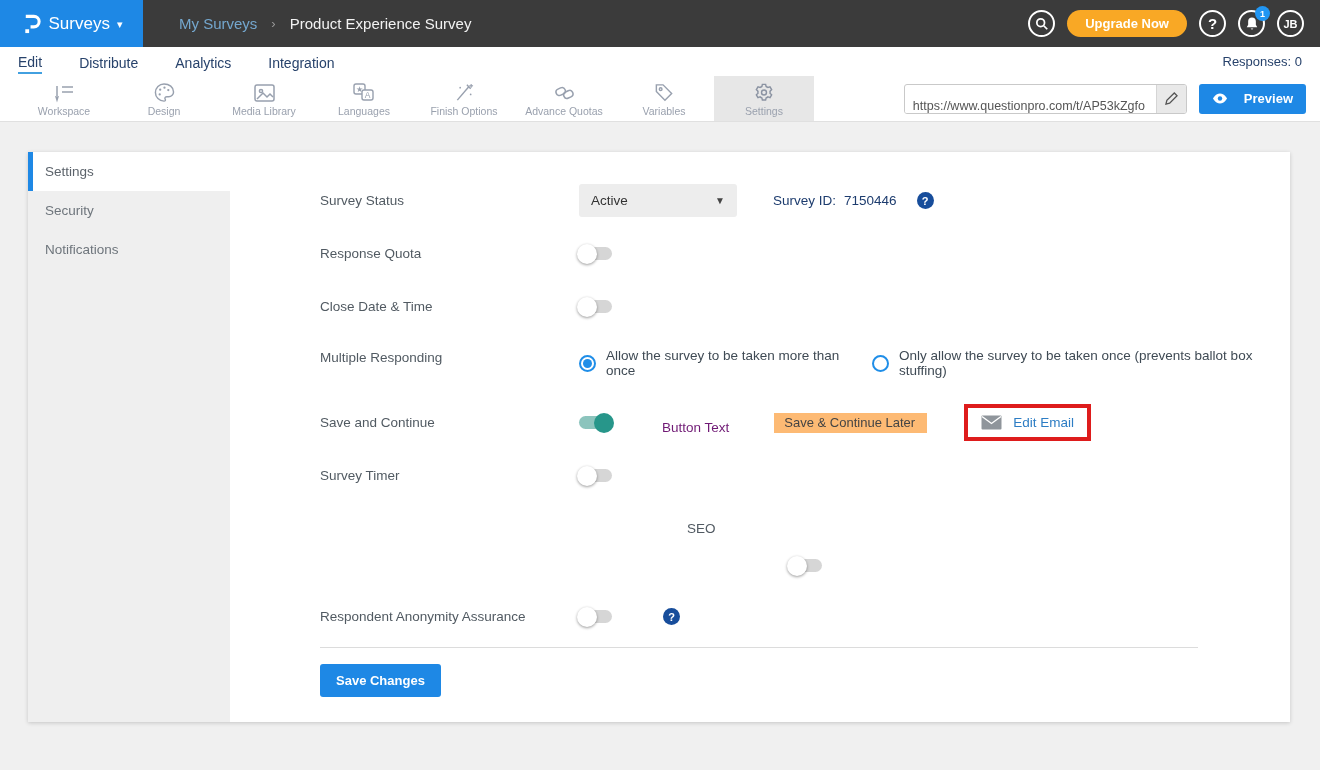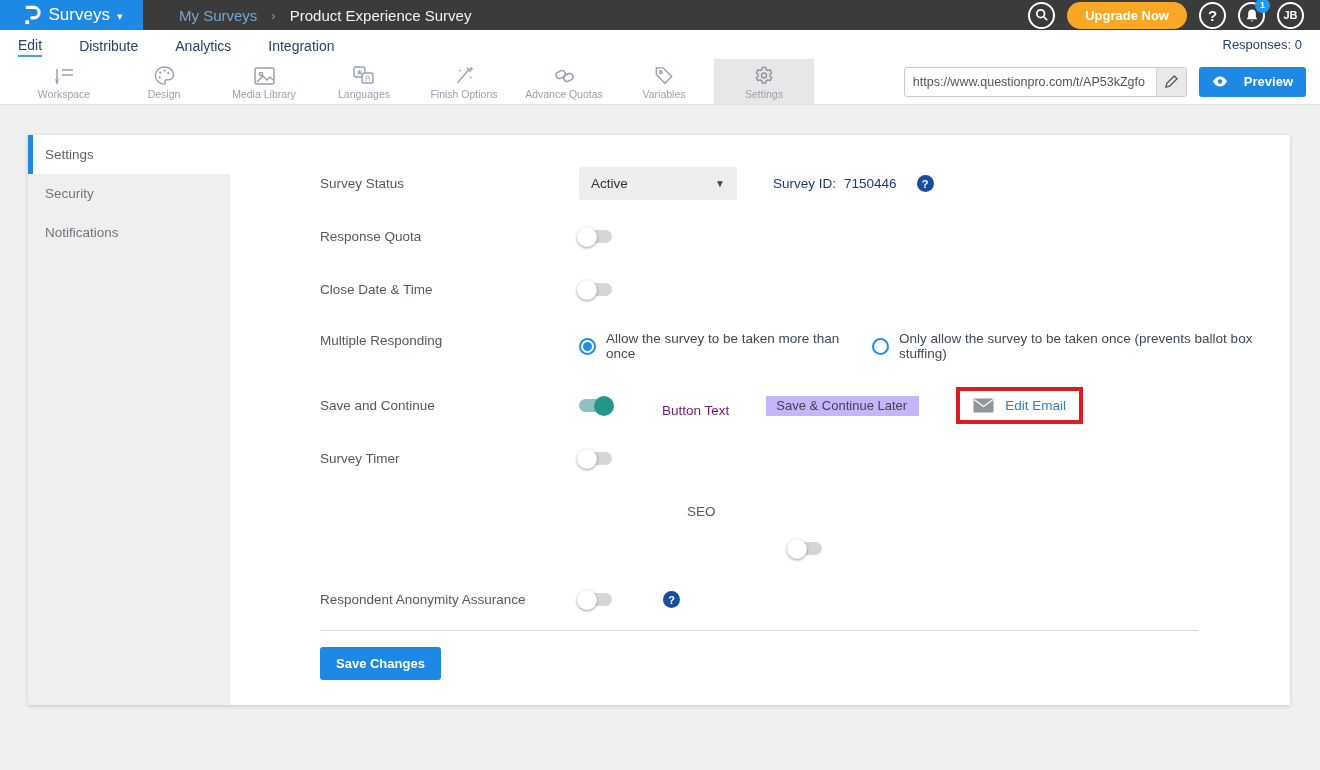--- a/index.html
+++ b/index.html
@@ -1,20 +1,20 @@
 <!DOCTYPE html>
 <html><head>
 <meta charset="utf-8">
 <style>
   * { margin:0; padding:0; box-sizing:border-box; }
   html,body { width:1320px; height:770px; overflow:hidden; }
   body { font-family:"Liberation Sans", sans-serif; background:#f0f0f0; color:#515a62; }
 
   
-  .topbar { display:flex; height:30px; background:#3b3b3b; }
+  .topbar { display:flex; height:47px; background:#3b3b3b; }
   .brand { width:143px; background:#1e88e5; display:flex; align-items:center; justify-content:center; gap:7px; cursor:pointer; flex-shrink:0; }
   .brand-label { color:#fff; font-size:17px; }
   .brand-caret { color:#fff; font-size:11px; margin-top:2px; }
   .crumbbar { flex:1; display:flex; align-items:center; padding-left:36px; }
   .crumb-parent { color:#74a7ce; font-size:15px; cursor:pointer; }
   .crumb-sep { color:#9a9a9a; font-size:13px; margin:0 14px; }
   .crumb-current { color:#f2f2f2; font-size:15px; }
   .top-actions { margin-left:auto; display:flex; align-items:center; gap:12px; padding-right:16px; }
   .circle-btn { width:27px; height:27px; border:2px solid #fff; border-radius:50%; display:flex; align-items:center; justify-content:center; color:#fff; cursor:pointer; position:relative; }
   .circle-btn.help { font-size:15px; font-weight:bold; }
@@ -28,21 +28,21 @@
   .subnav .tab.active { border-bottom:2px solid #42a0e0; }
   .responses { margin-left:auto; font-size:13px; color:#27426b; }
 
   
   .toolbar { height:46px; background:#fff; border-bottom:1px solid #e0e0e0; display:flex; align-items:stretch; padding-left:14px; }
   .tool-item { width:100px; display:flex; flex-direction:column; align-items:center; justify-content:center; gap:2px; cursor:pointer; }
   .tool-item.active { background:#e7e7e7; }
   .tool-item .t-icon { height:22px; display:flex; align-items:flex-end; color:#98a0ae; }
   .tool-item .t-label { font-size:10.5px; color:#9aa1ae; }
   .toolbar-right { margin-left:auto; display:flex; align-items:center; gap:12px; padding-right:14px; }
-  .url-box { display:flex; align-items:center; width:283px; height:30px; border:1px solid #c9c9c9; border-radius:3px; background:#fff; overflow:hidden; }
+  .url-box { display:flex; align-items:flex-end; width:283px; height:30px; border:1px solid #c9c9c9; border-radius:3px; background:#fff; overflow:hidden; }
   .url-box input { flex:1; border:none; outline:none; font-size:12.5px; color:#555; padding:0 8px; font-family:"Liberation Sans",sans-serif; min-width:0; }
   .url-edit { width:30px; align-self:stretch; background:#e9e9e9; border-left:1px solid #d5d5d5; display:flex; align-items:center; justify-content:center; cursor:pointer; }
   .preview-btn { height:30px; background:#1e88e5; border:none; border-radius:3px; color:#fff; font-size:13px; font-weight:bold; padding:0 13px; display:flex; align-items:center; gap:16px; cursor:pointer; }
 
   
   .card { position:relative; width:1262px; margin:30px 0 0 28px; height:570px; background:#fff; box-shadow:0 1px 4px rgba(0,0,0,.18); display:flex; }
   .side { width:202px; background:#efefef; flex-shrink:0; }
   .side-item { height:39px; display:flex; align-items:center; padding-left:17px; font-size:13.5px; color:#6e757c; cursor:pointer; }
   .side-item.active { background:#fff; border-left:5px solid #1e88e5; padding-left:12px; color:#5c636b; }
 
@@ -59,21 +59,21 @@
   .toggle.on { background:#8cc4bd; }
   .toggle.on .knob { background:#27968a; left:auto; right:-2px; box-shadow:none; }
 
   .radio-group { display:flex; flex-direction:row; gap:9px; }
   .radio-opt { display:flex; align-items:center; gap:10px; cursor:pointer; }
   .radio { width:17px; height:17px; border:2px solid #1f8ee8; border-radius:50%; display:flex; align-items:center; justify-content:center; flex-shrink:0; }
   .radio.selected::after { content:""; width:9px; height:9px; background:#1f8ee8; border-radius:50%; }
   .radio-text { font-size:13.5px; color:#3f4a54; }
 
   .btxt-label { font-size:13.5px; color:#701a75; margin:9px 14px 0 27px; }
-  .btxt-input { width:153px; height:20px; background:#c4b5fd; border:none; outline:none; font-size:13px; color:#444; padding:0 10px; font-family:"Liberation Sans",sans-serif; }
+  .btxt-input { width:153px; height:20px; background:#fdba74; border:none; outline:none; font-size:13px; color:#444; padding:0 10px; font-family:"Liberation Sans",sans-serif;margin-left:8px; }
   .hl-box { border:4px solid #de1c1c; margin-left:14px; }
   .edit-email { display:flex; align-items:center; gap:11px; background:#fff; padding:7px 13px; cursor:pointer; }
   .edit-email span { font-size:13.5px; color:#2d7dc4; }
 
   .divider { width:878px; border-top:1px solid #dcdcdc; margin-top:22px; }
   .save-btn { margin-top:16px; background:#1e88e5; border:none; border-radius:3px; color:#fff; font-size:13px; font-weight:bold; padding:9px 16px; cursor:pointer; }
 
   svg { display:block; }
 </style>
 </head>

